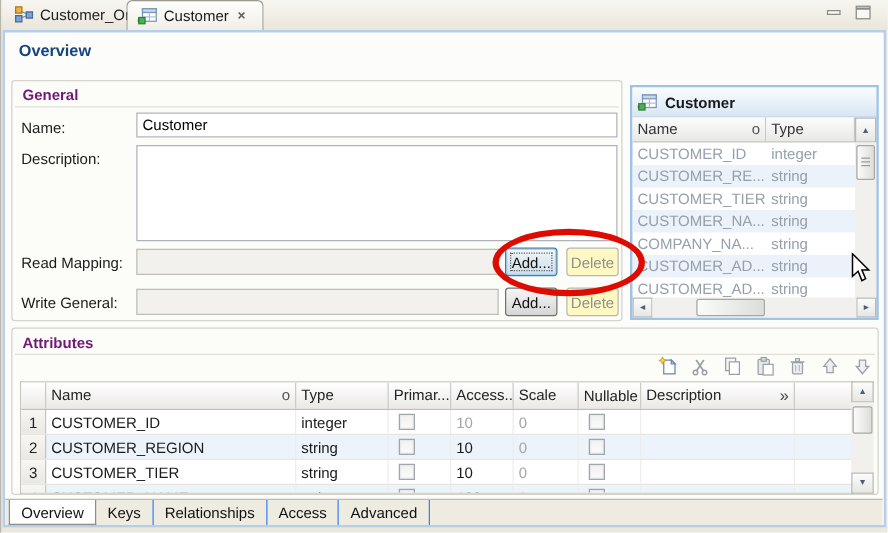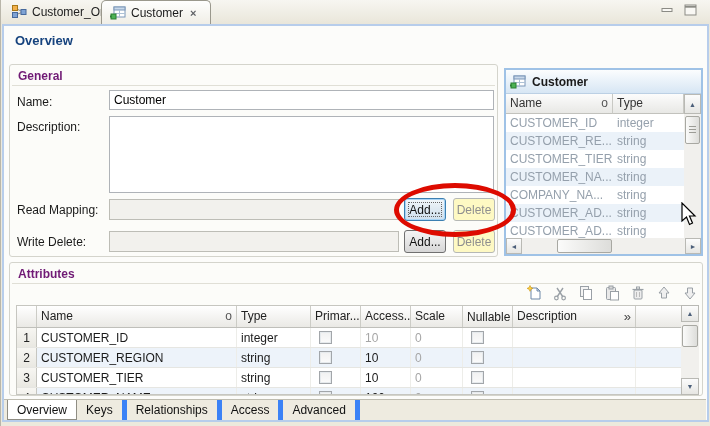--- a/index.html
+++ b/index.html
@@ -99,21 +99,21 @@
   .more { color:#444; font-size:13px; }
   .attr-vsb { position:absolute; right:3px; top:42px; width:18px; height:90px; }
   .attr-vsb .sb-btn { position:absolute; left:0; right:0; height:17px; }
   .attr-vsb .up { top:0; } .attr-vsb .down { bottom:0; }
   .attr-vsb .trk { position:absolute; left:0; right:0; top:17px; bottom:17px; }
   .attr-vsb .sb-thumb { position:absolute; left:1px; right:1px; top:3px; height:22px; }
 
   
   .bottom-strip { position:absolute; left:3px; top:399px; width:702px; height:21px;
                   background:#EEEBE0; border-top:1px solid #BEBCB0; display:flex; align-items:stretch; }
-  .btab { padding:3px 9px 0 9px; border-right:5px solid #3b82f6; color:#111; }
+  .btab { padding:3px 9px 0 9px; border-right:1px solid #3b82f6; color:#111; }
   .btab.active { background:#FFFFFF; border:1px solid #8F8D83; border-top:none; margin-left:3px; }
 
   
   .cursor { position:absolute; left:679px; top:202px; z-index:50; pointer-events:none; }
 </style>
 </head>
 <body>
 
 <div id="root">
 
@@ -161,21 +161,21 @@
   <div class="fld-label" style="top:95px;">Name:</div>
   <input class="txt" style="left: 108px; top: 90px; width: 385px; height: 20px;" value="Customer">
   <div class="fld-label" style="top:120px;">Description:</div>
   <textarea class="txt" style="left: 108px; top: 116px; width: 385px; height: 77px;"></textarea>
 
   <div class="fld-label" style="top:203px;">Read Mapping:</div>
   <input class="txt dis" disabled="" style="left: 108px; top: 199px; width: 290px; height: 21px;" value="">
   <button class="btn focused" style="left:403px; top:198px;">Add...</button>
   <button class="btn disabled" style="left:452px; top:198px;">Delete</button>
 
-  <div class="fld-label" style="top:235px;">Write Delete:</div>
+  <div class="fld-label" style="top:235px;">Write General:</div>
   <input class="txt dis" disabled="" style="left: 108px; top: 231px; width: 290px; height: 21px;" value="">
   <button class="btn" style="left:403px; top:230px;">Add...</button>
   <button class="btn disabled" style="left:452px; top:230px;">Delete</button>
 
   <div class="annotation"></div>
 
   <div class="preview">
     <div class="pv-header">
       <svg class="tb-icon" width="16" height="16">
         <rect x="4" y="2" width="11" height="10" fill="#FFFFFF" stroke="#7A96B8"></rect>

